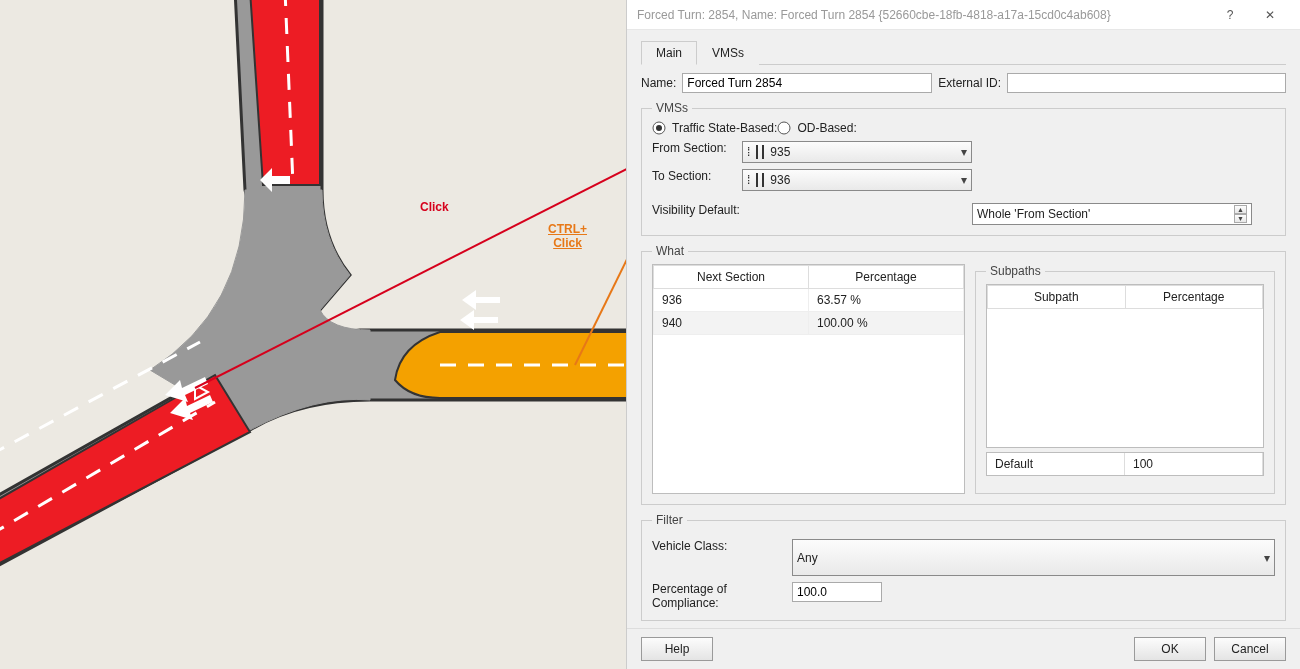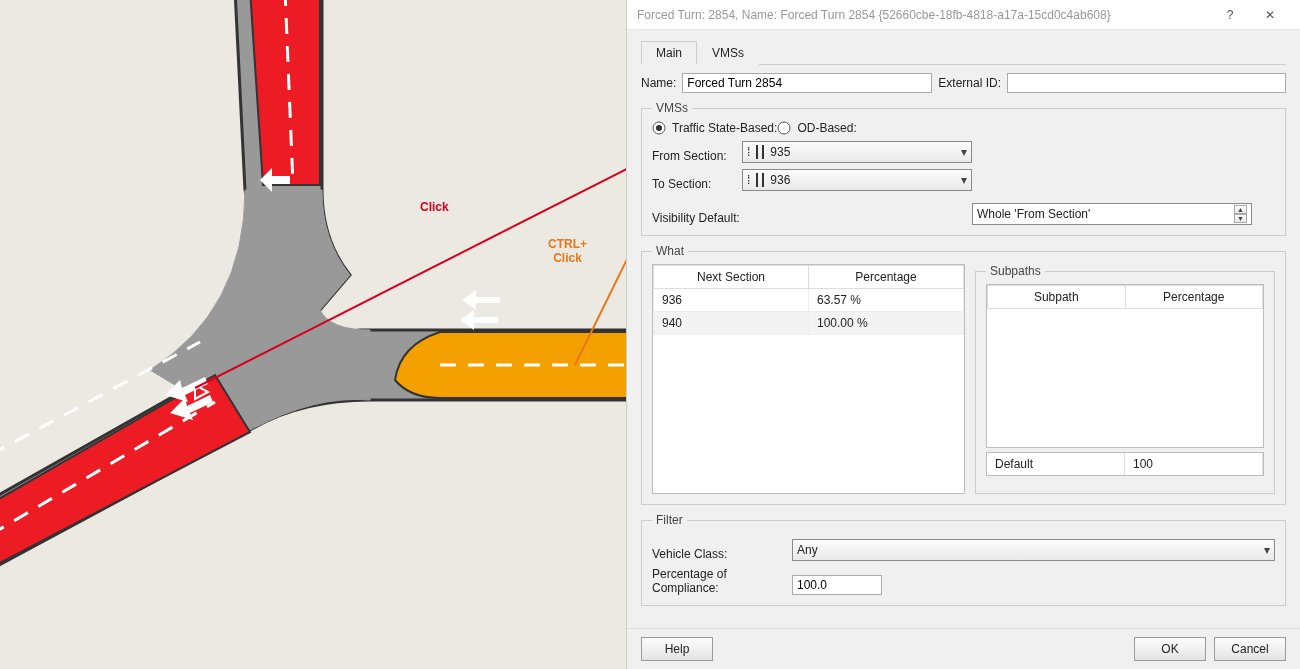--- a/index.html
+++ b/index.html
@@ -26,21 +26,21 @@
   .name-row { display: flex; align-items: center; gap: 6px; }
   .name-row label { white-space: nowrap; }
   .tinput { border: 1px solid #aaa; background: #fff; height: 20px; padding: 1px 4px; font-family: inherit; font-size: 12px; }
 
   fieldset { border: 1px solid #ccc; padding: 6px 10px 10px 10px; margin: 0; }
   legend { color: #444; padding: 0 4px; }
 
   .radio-row { display: flex; align-items: center; margin-bottom: 6px; }
   .radio { display: flex; align-items: center; gap: 6px; }
 
-  .form-row { display: flex; align-items: flex-end; margin-top: 6px; }
+  .form-row { display: flex; align-items: flex-start; margin-top: 6px; }
   .form-row .lbl { width: 90px; }
   .form-row .lbl-wide { width: 320px; }
   
   .combo { display: flex; align-items: center; border: 1px solid #8a8a8a; background: linear-gradient(#fcfcfc,#e9e9e9); height: 22px; padding: 0 4px; gap: 6px; width: 230px; }
   .combo .arrow { margin-left: auto; color: #444; }
   .combo .gl { width: 8px; height: 14px; border-left: 2px solid #333; border-right: 2px solid #333; }
   
   .spin { display: flex; align-items: center; border: 1px solid #8a8a8a; background: #fff; height: 22px; width: 280px; padding: 0 4px; }
   .spin .val { flex: 1; }
   .spin .spinbtns { display:flex; flex-direction:column; font-size:7px; line-height:7px; color:#444; }
@@ -54,21 +54,21 @@
   .grid tr.sel td { background: #f3f3f3; }
   .grid .fill { flex: 1; }
 
   fieldset.subpaths { width: 300px; height: 230px; }
   .sub-grid { border: 1px solid #bdbdbd; background: #fff; height: 164px; display: flex; flex-direction: column; }
   .sub-grid table { width: 100%; border-collapse: collapse; }
   .sub-grid th { background: #fff; border: 1px solid #ddd; font-weight: normal; padding: 4px; }
   .sub-default { border: 1px solid #bdbdbd; display: flex; background: #fff; margin-top:4px; }
   .sub-default div { flex: 1; padding: 4px 8px; border-right: 1px solid #ddd; }
 
-  .wide-combo { border: 1px solid #8a8a8a; background: linear-gradient(#fcfcfc,#e9e9e9); height: 22px; padding: 0 4px; flex: 1; display: flex; align-items: center; }
+  .wide-combo { border: 1px solid #8a8a8a; background: linear-gradient(#fcfcfc,#e9e9e9); height: 37px; padding: 0 4px; flex: 1; display: flex; align-items: center; }
   .wide-combo .arrow { margin-left: auto; color: #444; }
 
   .dialog-buttons { display: flex; padding: 8px 14px; border-top: 1px solid #ddd; gap: 8px; }
   .dialog-buttons .spacer { flex: 1; }
   .btn { min-width: 72px; height: 24px; border: 1px solid #9a9a9a; background: linear-gradient(#fcfcfc,#e4e4e4); display: flex; align-items: center; justify-content: center; padding: 0 10px; }
 </style>
 </head>
 <body>
 
 <div class="root">
@@ -104,21 +104,21 @@
         <polygon points="165,395 180,380 182,388 205,377 208,384 185,395 188,402"></polygon>
         <polygon points="170,413 185,398 187,406 210,395 213,402 190,413 193,420"></polygon>
 
         <polygon points="195,385 208,392 195,399" stroke="#fff" fill="none" stroke-width="2"></polygon>
       </g>
 
       <line x1="195" y1="388" x2="660" y2="152" stroke="#d6001c" stroke-width="2"></line>
       <line x1="575" y1="365" x2="665" y2="182" stroke="#e77817" stroke-width="2"></line>
     </svg>
     <div class="annot red" style="left:420px; top:200px;">Click</div>
-    <div class="annot orange" style="left:548px; top:237px; white-space:pre; text-align:center;">CTRL+
+    <div class="annot orange" style="left:548px; top:222px; white-space:pre; text-align:center;text-decoration:underline;">CTRL+
 Click</div>
   </div>
 
   <div class="dialog">
     <div class="titlebar">
       <span>Forced Turn: 2854, Name: Forced Turn 2854  {52660cbe-18fb-4818-a17a-15cd0c4ab608}</span>
       <span class="spacer"></span>
       <span class="tbtn">?</span>
       <span class="tbtn">✕</span>
     </div>

